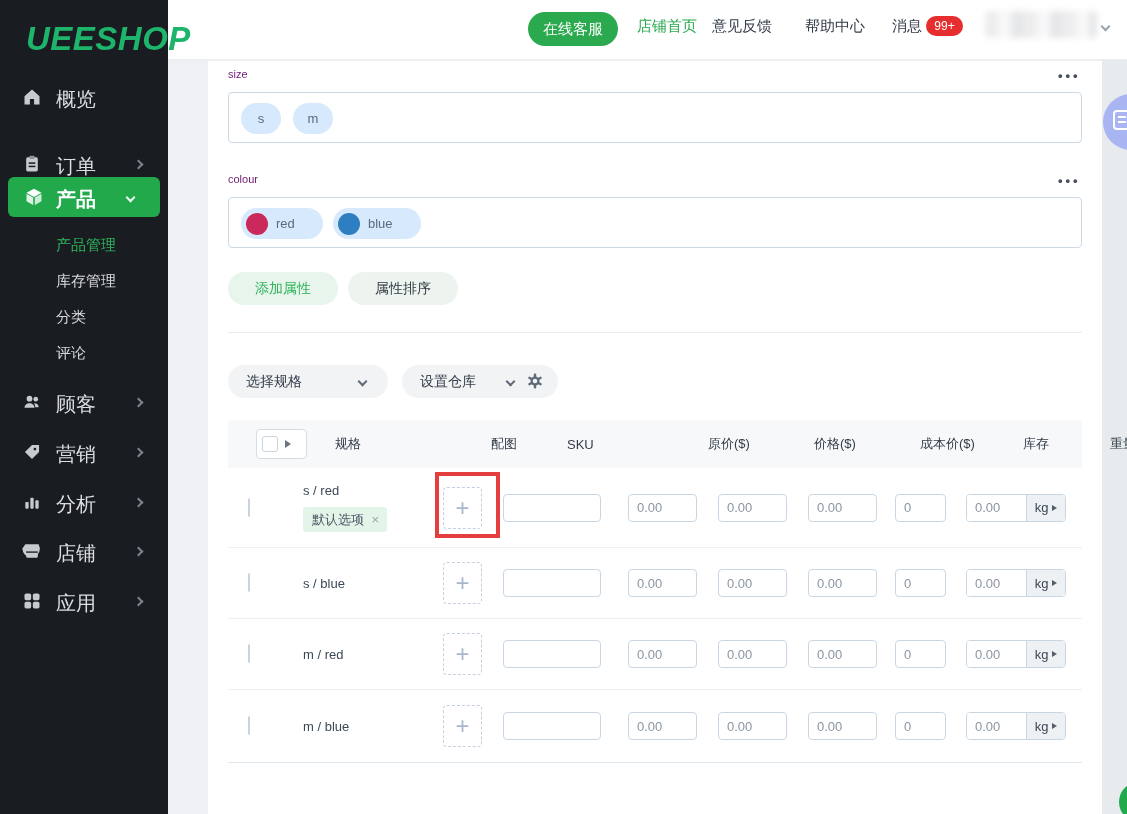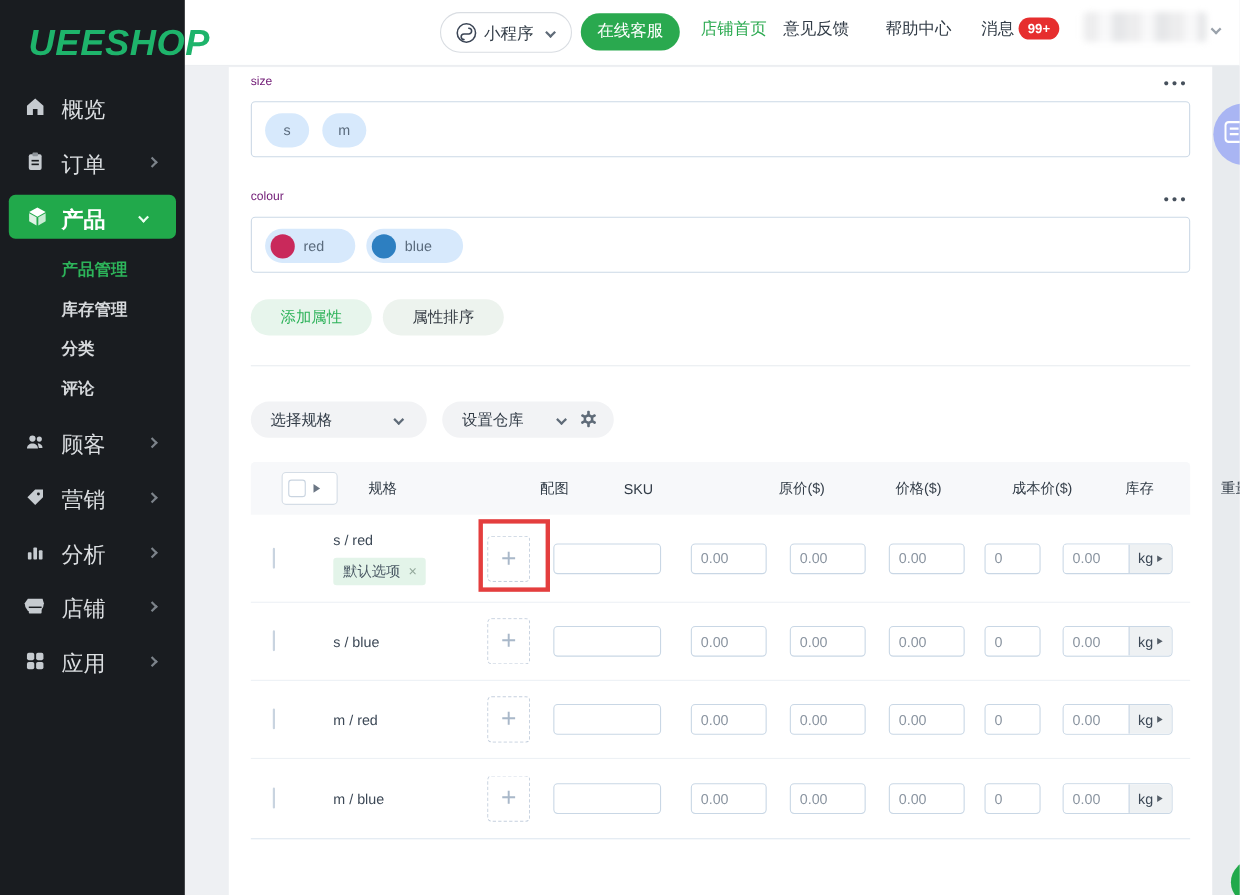--- a/index.html
+++ b/index.html
@@ -11,37 +11,37 @@
   .logo { position:absolute; left:26px; top:20px; font-size:33px; font-weight:800; font-style:italic; color:#1eb46b; letter-spacing:.5px; }
   .nav-item { position:absolute; left:0; width:168px; height:40px; color:#dcdfe2; cursor:pointer; }
   .nav-item .nav-ico { position:absolute; left:22px; top:10px; width:20px; height:20px; }
   .nav-item .nav-label { position:absolute; left:56px; top:9px; font-size:20px; }
   .nav-item .chev { position:absolute; right:26px; top:17px; color:#7c838a; }
   .active-bg { position:absolute; left:8px; top:0; width:152px; height:40px; background:#21a94b; border-radius:6px; }
   .active-bg .nav-ico { left:16px; }
   .active-bg .nav-label { left:48px; color:#fff; font-weight:bold; }
   .active-bg .chev { color:#eafff0; }
   .subnav { position:absolute; left:0; width:168px; height:24px; color:#d6d9dc; font-size:15px; cursor:pointer; }
-  .subnav span { position:absolute; left:56px; top:3px;font-weight:bold; }
+  .subnav span { position:absolute; left:56px; top:3px; }
   .subnav.sub-active { color:#2db45a; }
 
   .chev { display:inline-block; width:7px; height:7px; border-right:2px solid currentColor; border-bottom:2px solid currentColor; }
   .chev.right { transform:rotate(-45deg); }
   .chev.down { transform:rotate(45deg); }
 
   
   .topbar { position:absolute; left:168px; top:0; width:959px; height:60px; background:#fff; border-bottom:1px solid #eceef1; z-index:4; }
   .mini-pill { position:absolute; left:232px; top:11px; width:120px; height:37px; border:1px solid #d9dde2; border-radius:19px; background:#fff; cursor:pointer; }
   .mini-pill .mp-ico { position:absolute; left:13px; top:8px; }
   .mini-pill .mp-label { position:absolute; left:39px; top:9px; font-size:15px; color:#323c47; }
   .mini-pill .chev { position:absolute; right:15px; top:14px; color:#5f6b78; }
   .svc-btn { position:absolute; left:360px; top:12px; width:90px; height:34px; border-radius:17px; background:#2aa94f; color:#fff; font-size:15px; text-align:center; line-height:34px; cursor:pointer; }
   .tb-link { position:absolute; top:17px; font-size:15px; color:#323c47; cursor:pointer; }
   .tb-link.green { color:#2aa94f; }
-  .msg-badge { position:absolute; left:758px; top:16px; width:37px; height:20px; background:#e62e2e; border-radius:10px; color:#fff; font-size:12px; font-weight:bold; text-align:center; line-height:20px; }
+  .msg-badge { position:absolute; left:758px; top:16px; width:37px; height:20px; background:#e62e2e; border-radius:10px; color:#fff; font-size:12px; font-weight:normal; text-align:center; line-height:20px; }
   .blur-account { position:absolute; left:817px; top:11px; width:112px; height:27px; border-radius:4px;
       background:repeating-linear-gradient(90deg,#ededee 0 13px,#f8f8f9 13px 26px,#e6e7e9 26px 39px); filter:blur(3px); }
   .acct-chev { position:absolute; left:934px; top:23px; color:#9aa2ab; }
 
   
   .right-strip { position:absolute; left:1102px; top:60px; width:25px; height:754px; background:#e8ebee; }
   .card { position:absolute; left:208px; top:61px; width:894px; height:753px; background:#fff; }
 
   .attr-label { position:absolute; font-size:11px; color:#701a75; }
   .dots { position:absolute; font-size:13px; font-weight:bold; color:#46505c; letter-spacing:3px; cursor:pointer; }
@@ -106,21 +106,21 @@
 <div class="sidebar">
   <div class="logo">UEESHOP</div>
 
   <div class="nav-item" style="top:77px">
     <svg class="nav-ico" viewBox="0 0 24 24">
         <path d="M3 11 L12 3 L21 11 V21 H14.5 V14.5 H9.5 V21 H3 Z" fill="#c6cbd0"></path>
       </svg>
     <span class="nav-label">概览</span>
   </div>
 
-  <div class="nav-item" style="top:127px">
+  <div class="nav-item" style="top:144px">
     <svg class="nav-ico" viewBox="0 0 24 24">
         <rect x="5" y="4" width="14" height="17" rx="2" fill="#c6cbd0"></rect>
         <rect x="9" y="2" width="6" height="4" rx="1" fill="#8d9399"></rect>
         <rect x="8" y="10" width="8" height="1.8" fill="#191c20"></rect>
         <rect x="8" y="14" width="8" height="1.8" fill="#191c20"></rect>
       </svg>
     <span class="nav-label">订单</span>
     <span class="chev right"></span>
   </div>
 
@@ -196,28 +196,20 @@
         <rect x="3" y="13" width="8" height="8" rx="2" fill="#c6cbd0"></rect>
         <rect x="13" y="13" width="8" height="8" rx="2" fill="#c6cbd0"></rect>
       </svg>
     <span class="nav-label">应用</span>
     <span class="chev right"></span>
   </div>
 
 </div>
 
 <div class="topbar">
-  <div class="mini-pill">
-    <svg class="mp-ico" width="20" height="20" viewBox="0 0 24 24">
-        <circle cx="12" cy="12" r="10" fill="none" stroke="#3c4656" stroke-width="1.7"></circle>
-        <path d="M14.6 6.8a3.1 3.1 0 0 1 0 6.2 h-5.2a3.1 3.1 0 0 0 0 6.2" fill="none" stroke="#3c4656" stroke-width="1.7" stroke-linecap="round"></path>
-      </svg>
-    <span class="mp-label">小程序</span>
-    <span class="chev down"></span>
-  </div>
   <div class="svc-btn">在线客服</div>
   <span class="tb-link green" style="left:469px">店铺首页</span>
   <span class="tb-link" style="left:544px">意见反馈</span>
   <span class="tb-link" style="left:637px">帮助中心</span>
   <span class="tb-link" style="left:724px">消息</span>
   <span class="msg-badge">99+</span>
   <div class="blur-account"></div>
   <span class="chev down acct-chev"></span>
 </div>
 

